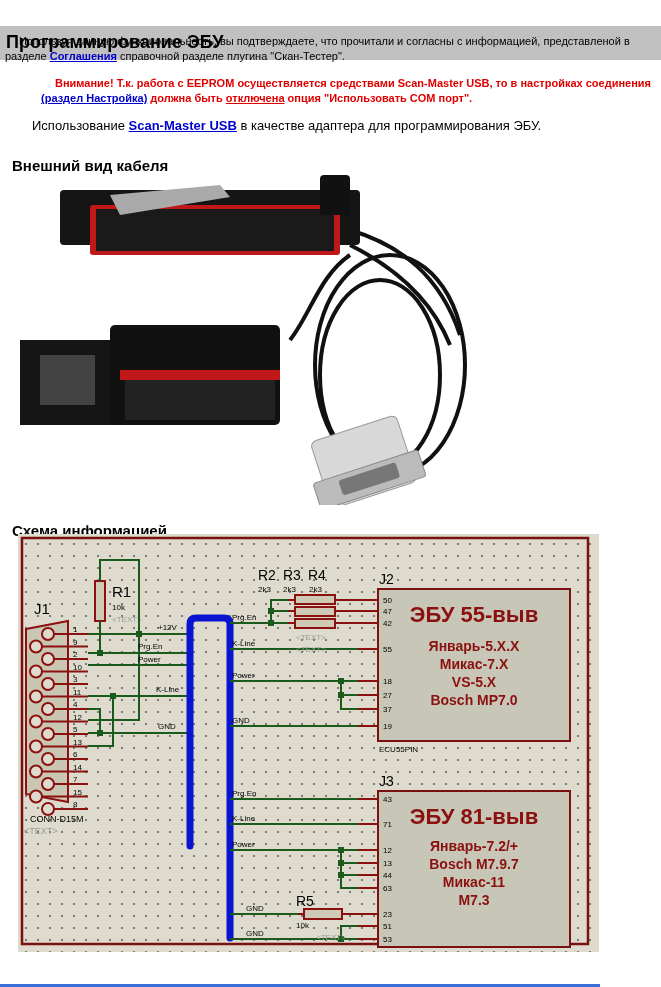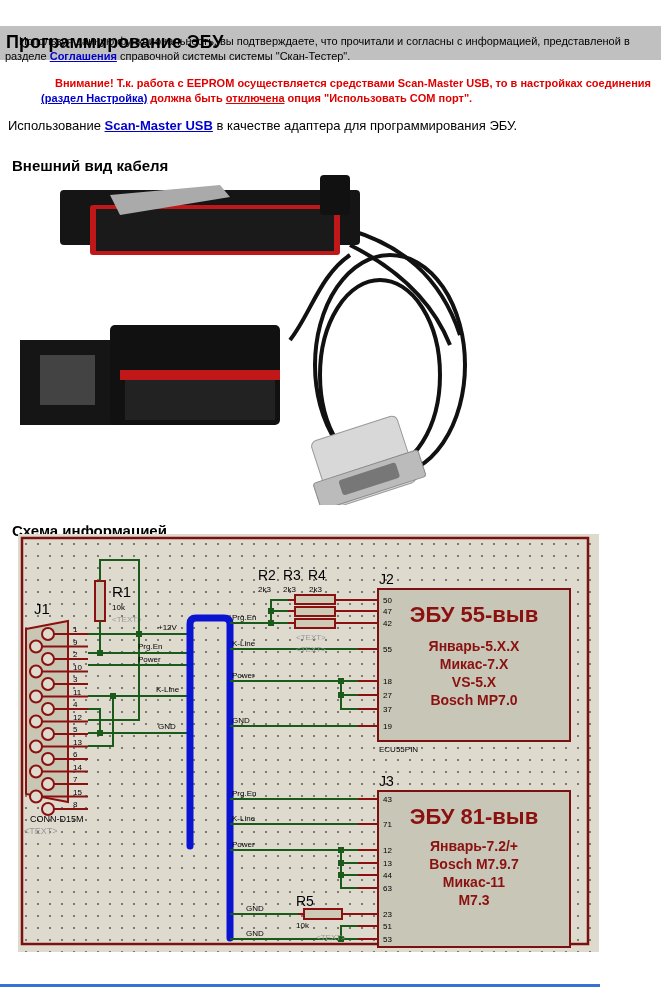--- a/index.html
+++ b/index.html
@@ -5,36 +5,36 @@
   html,body{margin:0;padding:0;background:#fff;}
   body{width:661px;height:987px;overflow:hidden;position:relative;font-family:"Liberation Sans",sans-serif;color:#000;}
   .hdr{position:absolute;left:0;top:0;width:661px;height:34px;background:#c0c0c0;margin-top:26px;}
   .hdr h1{margin:0;padding:6px 0 0 6px;font-size:18px;font-weight:bold;color:#000;}
   .p1{position:absolute;left:5px;top:34px;width:650px;font-size:11px;line-height:15px;color:#000;}
   .p1 .ind{padding-left:14px;}
   a{color:#0000cc;text-decoration:underline;font-weight:bold;}
   .warn{position:absolute;left:5px;top:76px;width:650px;font-size:11px;line-height:15px;font-weight:bold;color:#e00000;margin-left:36px;}
   .warn a{color:#0000cc;}
   .warn .red-u{color:#e00000;text-decoration:underline;}
-  .p3{position:absolute;left:8px;top:118px;font-size:13px;color:#000;}
+  .p3{position:absolute;left:32px;top:118px;font-size:13px;color:#000;}
   .h2{position:absolute;left:5px;font-size:15px;font-weight:bold;color:#000;margin:7px;}
   .photo{position:absolute;left:20px;top:175px;width:480px;height:330px;}
   .schem{position:absolute;left:18px;top:534px;width:581px;height:418px;background:#dedbce;
     background-image:radial-gradient(#444 0.6px, transparent 0.9px);background-size:12px 12px;background-position:2px 4px;}
   .bottom-bar{position:absolute;left:0;top:984px;width:600px;height:3px;background:#3a6fd8;}
 </style>
 </head>
 <body>
 
 <div class="hdr">
   <h1>Программирование ЭБУ</h1>
 </div>
 
 <div class="p1">
-  <span class="ind"></span><span>Используя данную функциональность, вы подтверждаете, что прочитали и согласны с информацией, представленой в разделе </span><a href="#">Соглашения</a><span> справочной системы системы "Скан-Тестер".</span>
+  <span class="ind"></span><span>Используя данную функциональность, вы подтверждаете, что прочитали и согласны с информацией, представленой в разделе </span><a href="#">Соглашения</a><span> справочной разделе плугина "Скан-Тестер".</span>
 </div>
 
 <div class="warn">
   <span class="ind" style="padding-left:14px"></span><span>Внимание! Т.к. работа с EEPROM осуществляется средствами Scan-Master USB, то в настройках соединения </span><a href="#">(раздел Настройка)</a><span> должна быть </span><span class="red-u">отключена</span><span> опция "Использовать COM порт".</span>
 </div>
 
 <div class="p3">
   <span>Использование </span><a href="#">Scan-Master USB</a><span> в качестве адаптера для программирования ЭБУ.</span>
 </div>
 

